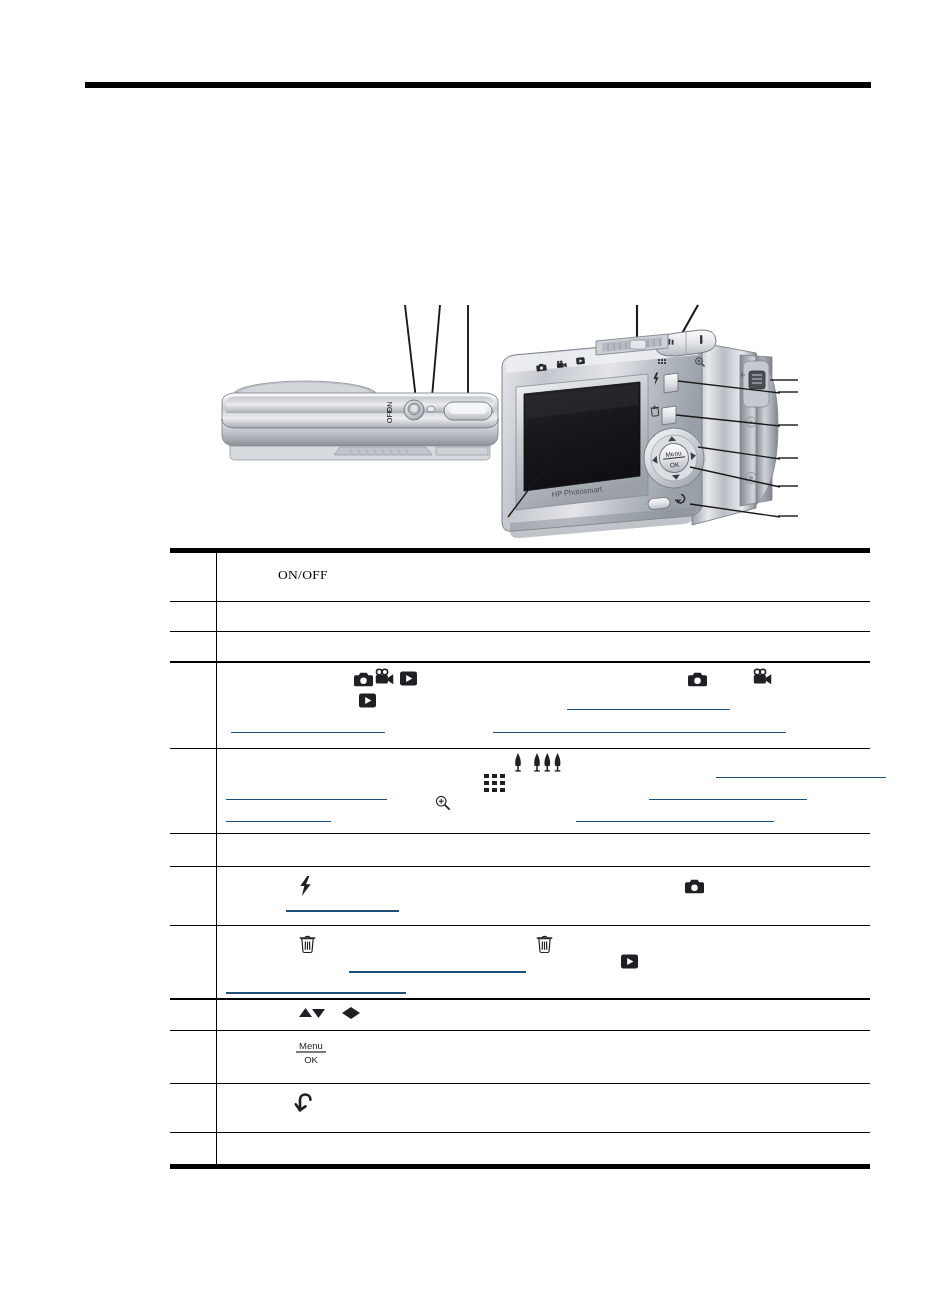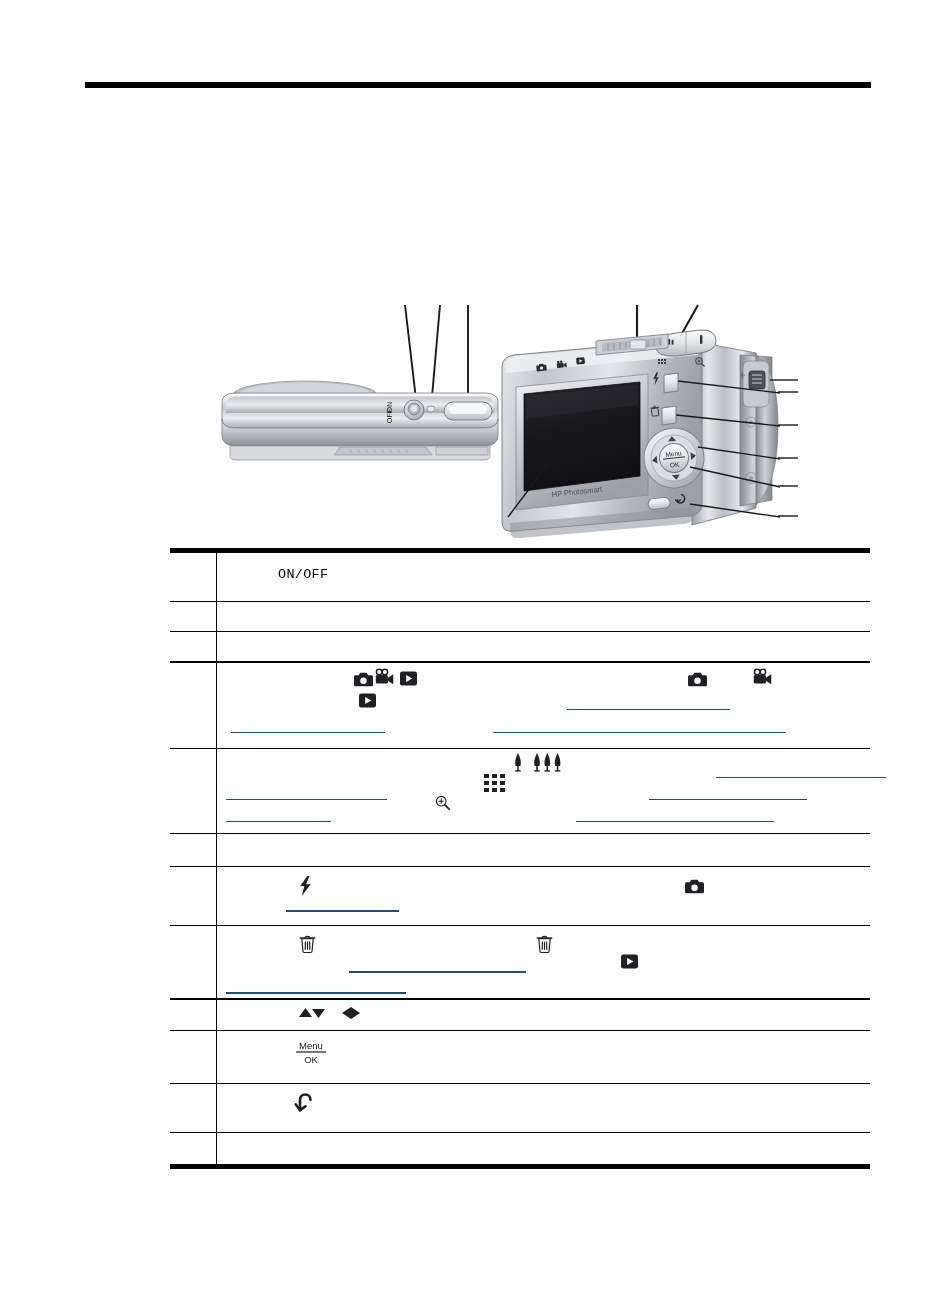--- a/index.html
+++ b/index.html
@@ -14,21 +14,21 @@
 
   
   .tbl{position:absolute;left:170px;top:548px;width:700px;}
   .rule-thick{height:5px;background:#000;width:700px;}
   .rule-thin{height:1.2px;background:#000;width:700px;}
   .row{position:relative;width:700px;box-sizing:border-box;}
   .vdiv{position:absolute;left:46px;top:0;bottom:0;width:1.2px;background:#000;}
   .cellnum{position:absolute;left:0;top:0;width:46px;text-align:center;font-size:11px;line-height:16px;padding-top:6px;color:#000;}
   .cell{position:absolute;left:46px;top:0;right:0;bottom:0;}
 
-  .lbl{position:absolute;font-size:13px;color:#000;white-space:nowrap;font-family:Liberation Mono, monospace;}
+  .lbl{position:absolute;font-size:13px;color:#000;white-space:nowrap;font-family:Liberation Serif, serif;}
   .onoff{font-size:13.5px;letter-spacing:.3px;}
 
   
   .link{position:absolute;height:1.6px;background:#1f4e79;}
 
   
   .ico{position:absolute;display:block;}
 
   
   svg{display:block;overflow:visible;}

